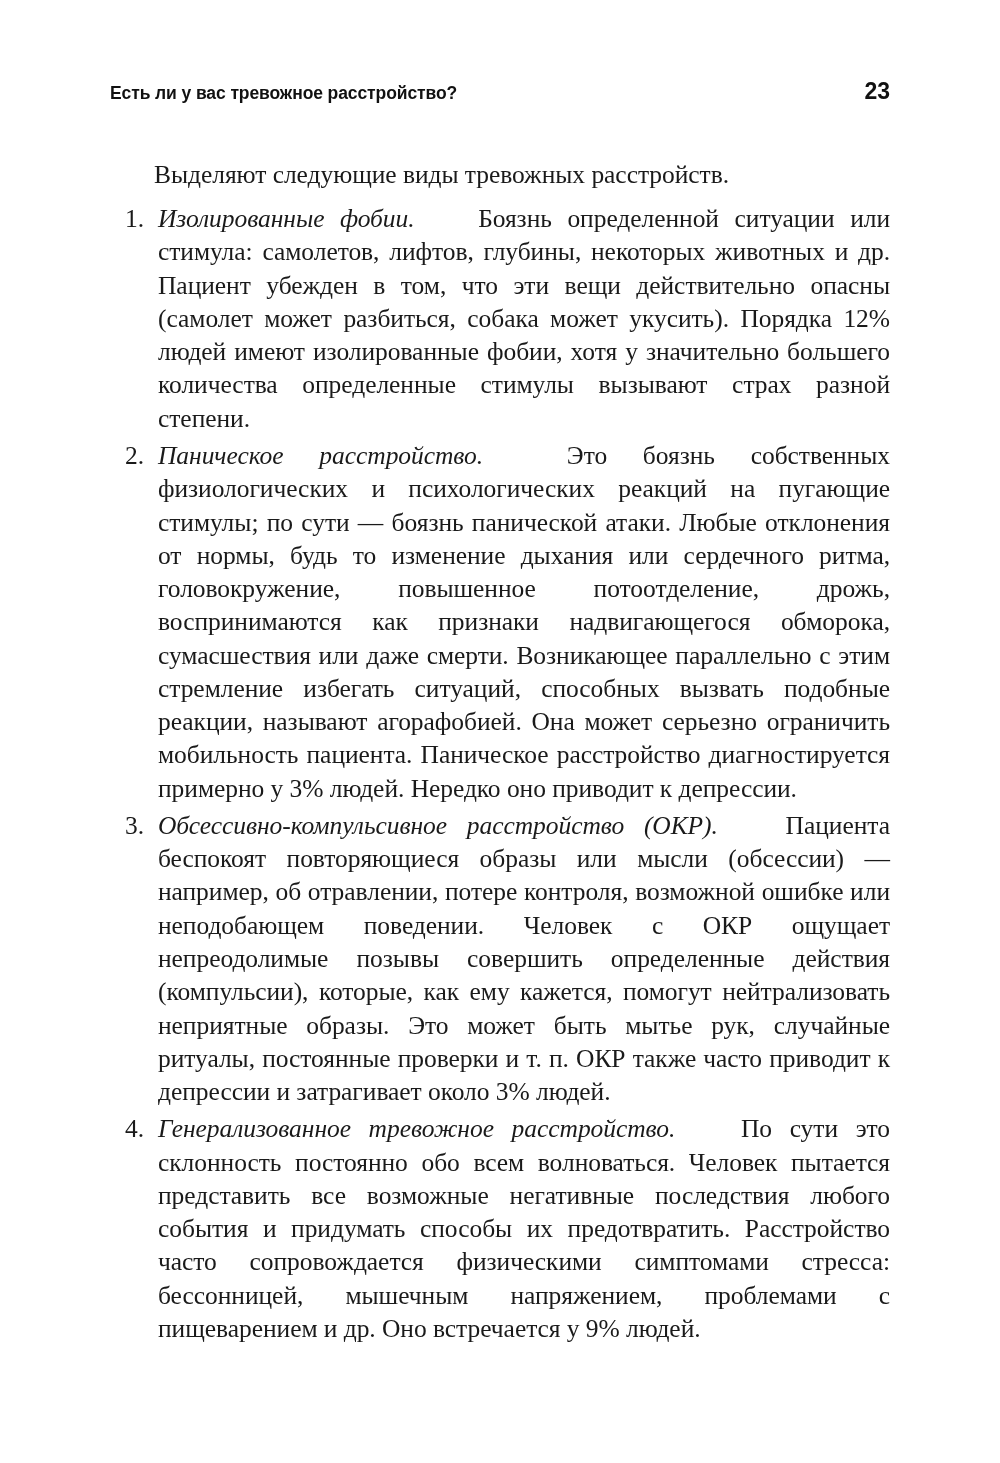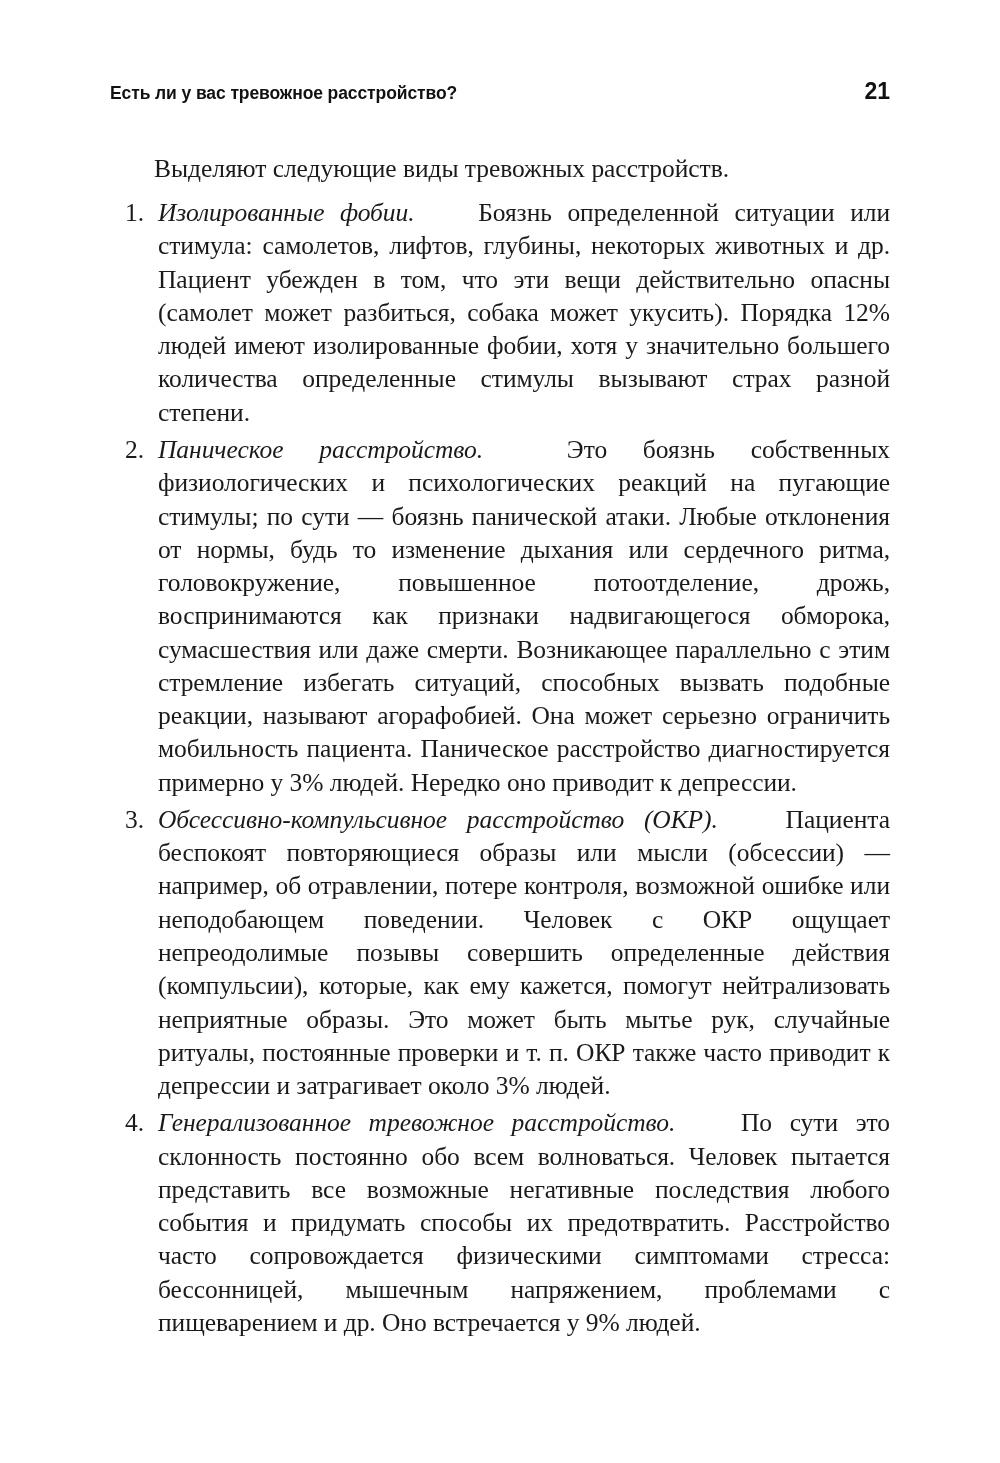--- a/index.html
+++ b/index.html
@@ -47,21 +47,21 @@
   .content {
     position: absolute;
     top: 150px;
     left: 110px;
     width: 780px;
   }
   .intro {
     font-size: 25.5px;
     line-height: 1.30;
     text-indent: 44px;
-    margin: 2px 0 11px 0;
+    margin: 8px 0 11px 0;
     text-align: justify;
     letter-spacing: -0.05px;
   }
   ol.list {
     list-style: none;
     margin: 0;
     padding: 0;
   }
   ol.list > li {
     position: relative;
@@ -91,21 +91,21 @@
     margin-left: 48px;
   }
 </style>
 </head>
 <body>
 
 <div class="page">
 
   <div class="header">
     <div class="running-title">Есть ли у вас тревожное расстройство?</div>
-    <div class="page-number">21</div>
+    <div class="page-number">23</div>
   </div>
 
   <div class="content">
 
     <p class="intro">Выделяют следующие виды тревожных расстройств.</p>
 
     <ol class="list">
 
       <li>
         <span class="marker">1.</span><span class="term">Изолированные фобии.</span><span class="body-text"> Боязнь определенной ситуации или стимула: самолетов, лифтов, глубины, некоторых животных и др. Пациент убежден в том, что эти вещи действительно опасны (самолет может разбиться, собака может укусить). Порядка 12% людей имеют изолированные фобии, хотя у значительно большего количества определенные стимулы вызывают страх разной степени.</span>

